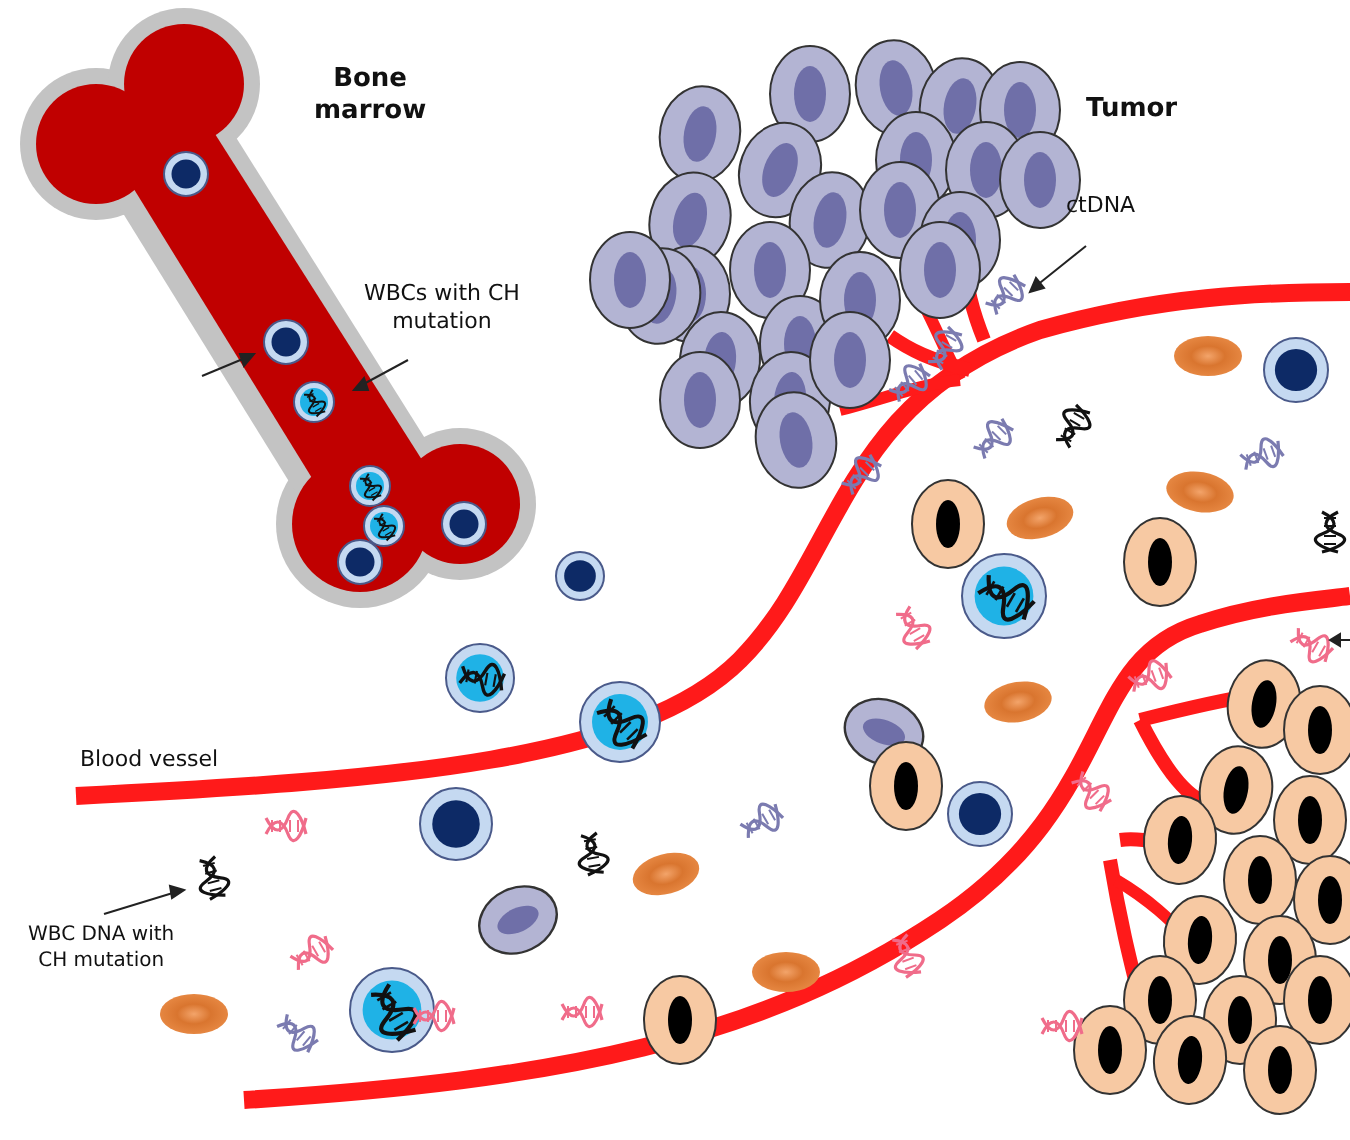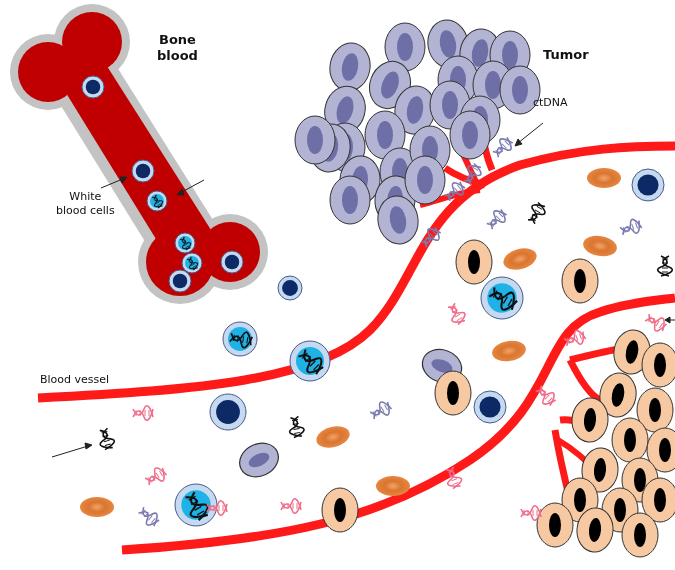--- a/index.html
+++ b/index.html
@@ -567,22 +567,26 @@
       <line x1="52" y1="457" x2="88" y2="446"></line>
       <polygon points="92,445 85,443 86,449"></polygon>
       <line x1="675" y1="320" x2="668" y2="320"></line>
       <polygon points="665,320 670,317 670,323"></polygon>
     </g>
   </svg>
 
   
   <div class="lbl lbl-bold" style="left:157px; top:32px;">
     <div>Bone</div>
-    <div>blood</div>
+    <div>marrow</div>
   </div>
-  <div class="lbl lbl-small" style="left:56px; top:190px;">
-    <div>White</div>
-    <div>blood cells</div>
+  <div class="lbl lbl-small" style="left:182px; top:140px;">
+    <div>WBCs with CH</div>
+    <div>mutation</div>
   </div>
   <div class="lbl lbl-bold" style="left:543px; top:47px;">Tumor</div>
   <div class="lbl lbl-small" style="left:533px; top:96px;">ctDNA</div>
   <div class="lbl" style="left:40px; top:373px; font-size:11px; font-weight:normal;">Blood vessel</div>
+  <div class="lbl" style="left:14px; top:462px; font-size:10px;">
+    <div>WBC DNA with</div>
+    <div>CH mutation</div>
+  </div>
 </div>
 
 </body></html>

